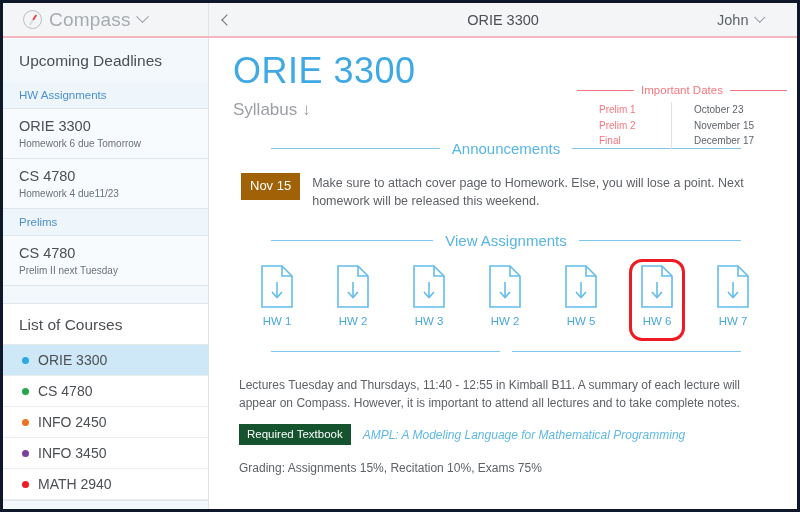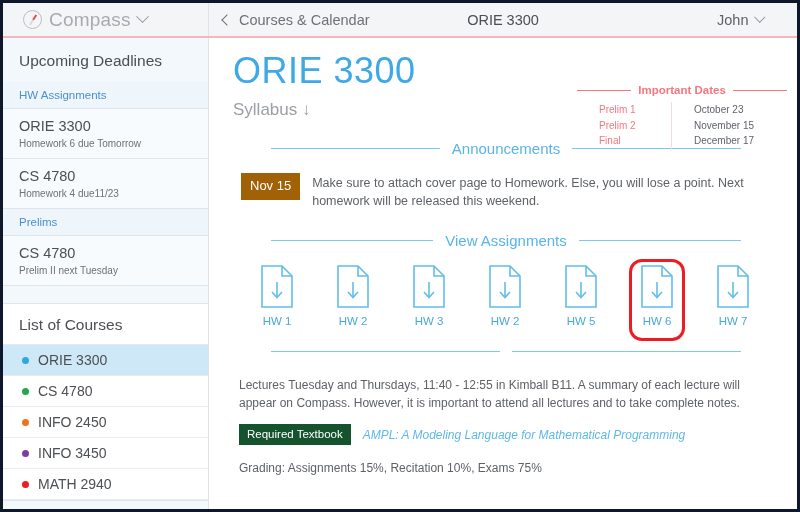--- a/index.html
+++ b/index.html
@@ -251,21 +251,20 @@
     right: 10px;
     width: 210px;
   }
   .dates-head {
     display: flex;
     align-items: center;
     gap: 7px;
     font-size: 11.5px;
     color: #f4777f;
     justify-content: center;
-    font-weight: bold;
   }
   .dates-head .rule {
     flex: 1 1 auto;
     height: 1px;
     background: #f4777f;
   }
   .dates-grid {
     display: flex;
     margin-top: 6px;
     padding-left: 22px;
@@ -404,21 +403,20 @@
 
   <div class="topbar">
     <div class="brand">
       <span class="compass-icon"></span>
       <span class="brand-name">Compass</span>
       <span class="caret"></span>
     </div>
     <div class="topbar-main">
       <div class="back-link">
         <span class="chevron-left"></span>
-        <span>Courses &amp; Calendar</span>
       </div>
       <div class="topbar-title">ORIE 3300</div>
       <div class="user-menu">
         <span>John</span>
         <span class="caret small"></span>
       </div>
     </div>
   </div>
 
   <div class="body">

